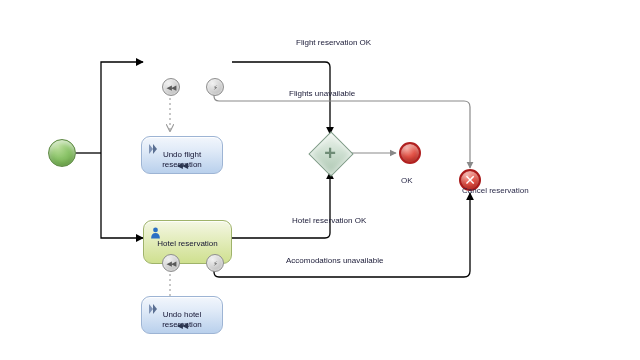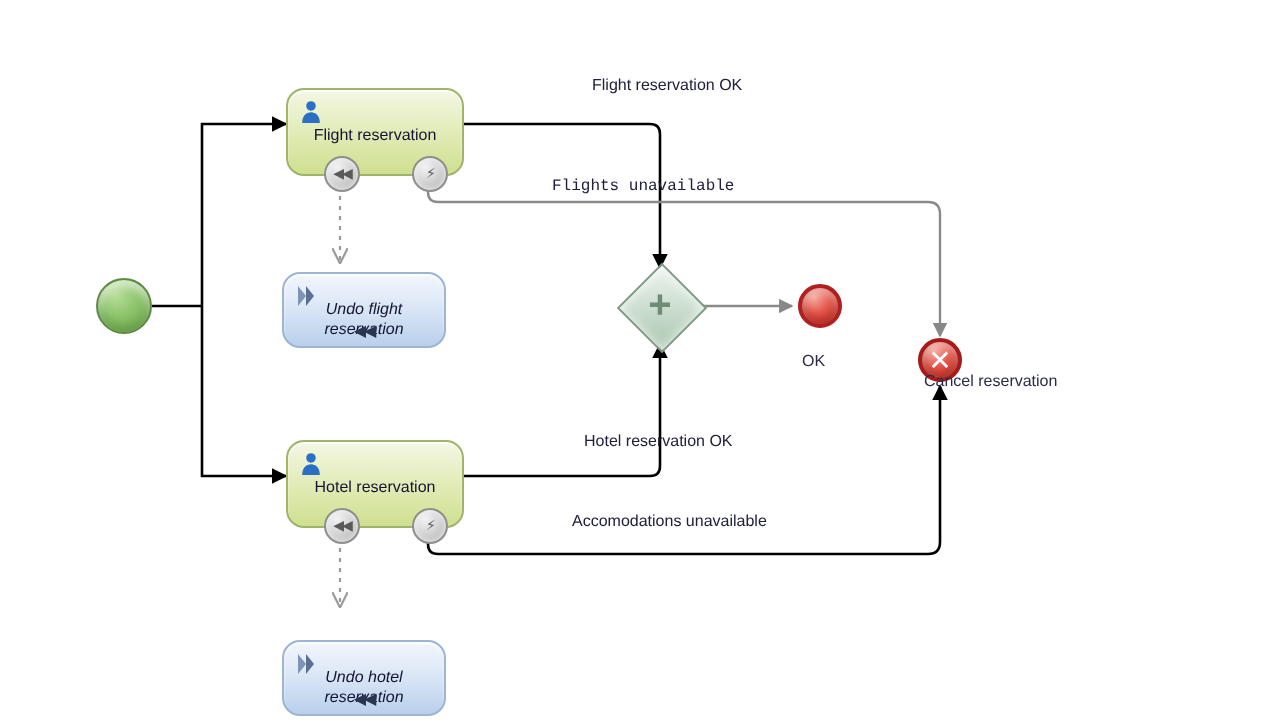--- a/index.html
+++ b/index.html
@@ -54,21 +54,20 @@
   
   .task{
     border-radius:9px;
     border:1px solid #9fb36a;
     background:linear-gradient(180deg,#f4f7e4 0%,#e7efc5 35%,#cfe08f 100%);
     box-shadow:inset 0 1px 1px rgba(255,255,255,.9);
   }
   .task.compensate{
     border:1px solid #9db4d4;
     background:linear-gradient(180deg,#f2f6fc 0%,#e1ebf8 35%,#b9d0ec 100%);
-    font-style:italic;
   }
   .task-label{
     position:absolute;left:0;right:0;
     text-align:center;font-size:8px;color:#141432;line-height:1.25;
   }
   .task-label.user{top:18px;}
   .task-label.comp{top:13px;}
 
   
   .user-icon{position:absolute;left:6px;top:4px;width:11px;height:12px;}
@@ -148,29 +147,20 @@
     <g stroke="#9a9a9a" stroke-width="1.1" stroke-dasharray="2,3" fill="none">
       <path d="M 170 88 L 170 131" marker-end="url(#openarrow)"></path>
     </g>
     <g stroke="#9a9a9a" stroke-width="1.1" stroke-dasharray="2,3" fill="none">
       <path d="M 170 264 L 170 303" marker-end="url(#openarrow)"></path>
     </g>
   </svg>
 
   <div class="node start-event" style="left:48px;top:139px;"></div>
 
-  <div class="node task" style="left:143px;top:44px;width:89px;height:44px;">
-    <span class="user-icon">
-      <svg viewBox="0 0 12 13" width="11" height="12" xmlns="http://www.w3.org/2000/svg">
-        <circle cx="6" cy="3.2" r="2.6" fill="#2a6fc4"></circle>
-        <path d="M1.2 12.5 C1.2 8.6 3.3 6.6 6 6.6 C8.7 6.6 10.8 8.6 10.8 12.5 Z" fill="#2a6fc4"></path>
-      </svg>
-    </span>
-    <div class="task-label user">Flight reservation</div>
-  </div>
 
   <div class="boundary" style="left:162px;top:78px;">
     <span class="glyph">◀◀</span>
   </div>
   <div class="boundary" style="left:206px;top:78px;">
     <span class="glyph">⚡</span>
   </div>
 
   <div class="node task compensate" style="left:141px;top:136px;width:82px;height:38px;">
     <span class="comp-icon">
@@ -193,21 +183,21 @@
     </span>
     <div class="task-label user">Hotel reservation</div>
   </div>
   <div class="boundary" style="left:162px;top:254px;">
     <span class="glyph">◀◀</span>
   </div>
   <div class="boundary" style="left:206px;top:254px;">
     <span class="glyph">⚡</span>
   </div>
 
-  <div class="node task compensate" style="left:141px;top:320px;width:82px;height:38px;">
+  <div class="node task compensate" style="left:141px;top:296px;width:82px;height:38px;">
     <span class="comp-icon">
       <svg viewBox="0 0 12 12" width="12" height="12" xmlns="http://www.w3.org/2000/svg">
         <path d="M6 1 L10 6 L6 11 Z" fill="#5a6f92"></path>
         <path d="M2 1 L6 6 L2 11 Z" fill="#7f93b5"></path>
       </svg>
     </span>
     <div class="task-label comp">Undo hotel</div>
     <div class="task-label comp" style="top:23px;">reservation</div>
     <div class="rewind-marker">◀◀</div>
   </div>
@@ -219,17 +209,17 @@
 
   <div class="node end-event" style="left:399px;top:142px;"></div>
   <div class="event-label" style="left:401px;top:166px;">OK</div>
 
   <div class="node end-event terminate" style="left:459px;top:169px;">
     <span class="x-mark">✕</span>
   </div>
   <div class="event-label" style="left:462px;top:176px;">Cancel reservation</div>
 
   <div class="flow-label" style="left:248px;top:38px;">Flight reservation OK</div>
-  <div class="flow-label" style="left:228px;top:89px;font-family:Liberation Mono, monospace;">Flights unavailable</div>
+  <div class="flow-label" style="left:241px;top:89px;">Flights unavailable</div>
   <div class="flow-label" style="left:244px;top:216px;">Hotel reservation OK</div>
   <div class="flow-label" style="left:238px;top:256px;">Accomodations unavailable</div>
 
 </div>
 
 </body></html>

